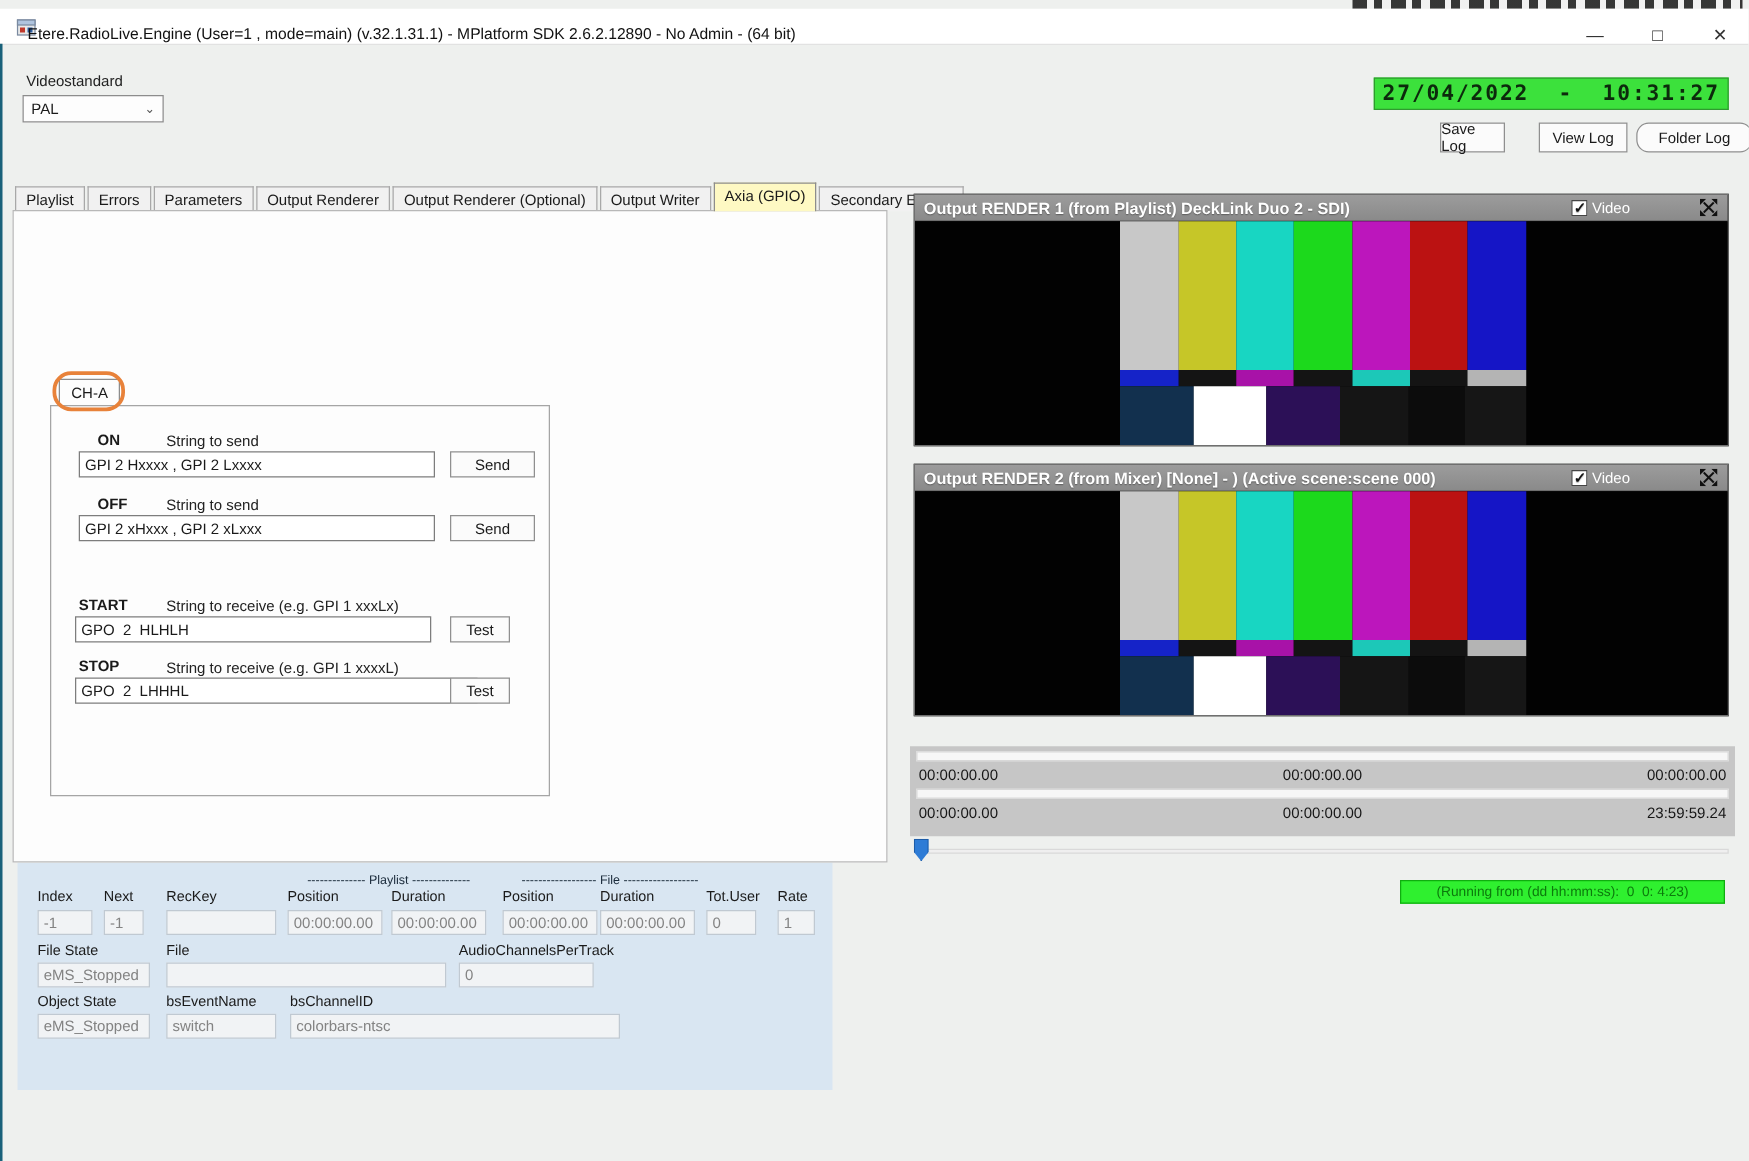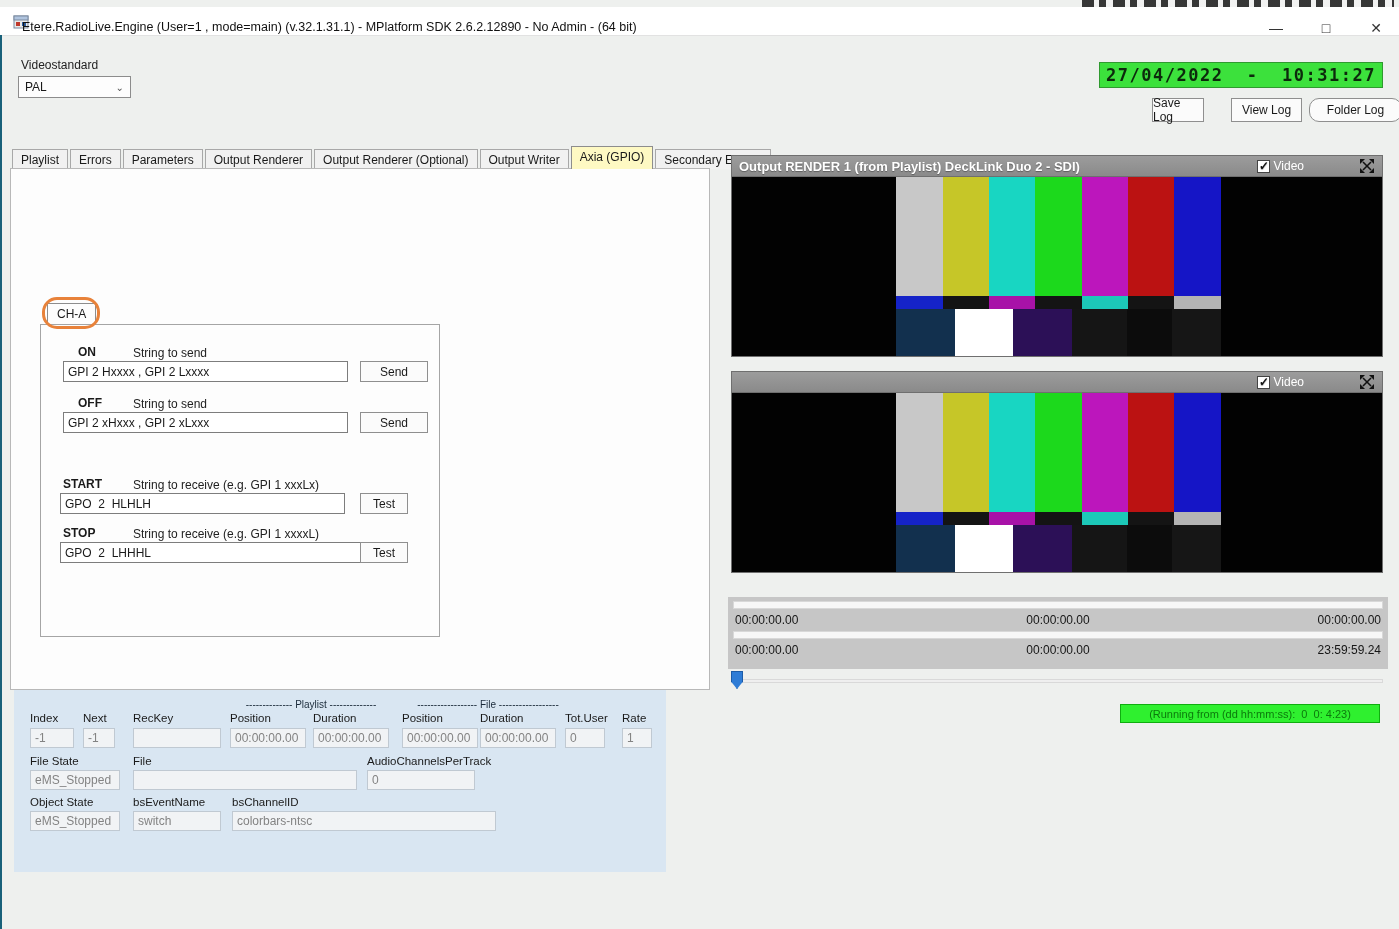--- a/index.html
+++ b/index.html
@@ -282,20 +282,21 @@
           <div style="background: rgb(21, 21, 21); flex: 17 1 0%;"></div>
           <div style="background: rgb(12, 12, 12); flex: 14 1 0%;"></div>
           <div style="background: rgb(22, 22, 22); flex: 15 1 0%;"></div>
         </div>
       </div>
   </div>
 </div>
 
 <div class="abs render-box" style="left:731px;top:371px;">
   <div class="render-hdr">
+    <span>Output RENDER 2 (from Mixer) [None] - ) (Active scene:scene  000)</span>
     <span class="wf-check checked" style="position:absolute;right:112px;top:4px;"></span>
     <span class="hdr-video-label" style="position:absolute;right:78px;top:3px;">Video</span>
     <span style="position:absolute;right:8px;top:3px;">
       <svg width="14" height="14" viewBox="0 0 14 14">
         <g fill="#111">
           <polygon points="0,0 5,0 0,5"></polygon>
             <polygon points="14,0 14,5 9,0"></polygon>
           <polygon points="0,14 0,9 5,14"></polygon>
             <polygon points="14,14 9,14 14,9"></polygon>
         </g>

